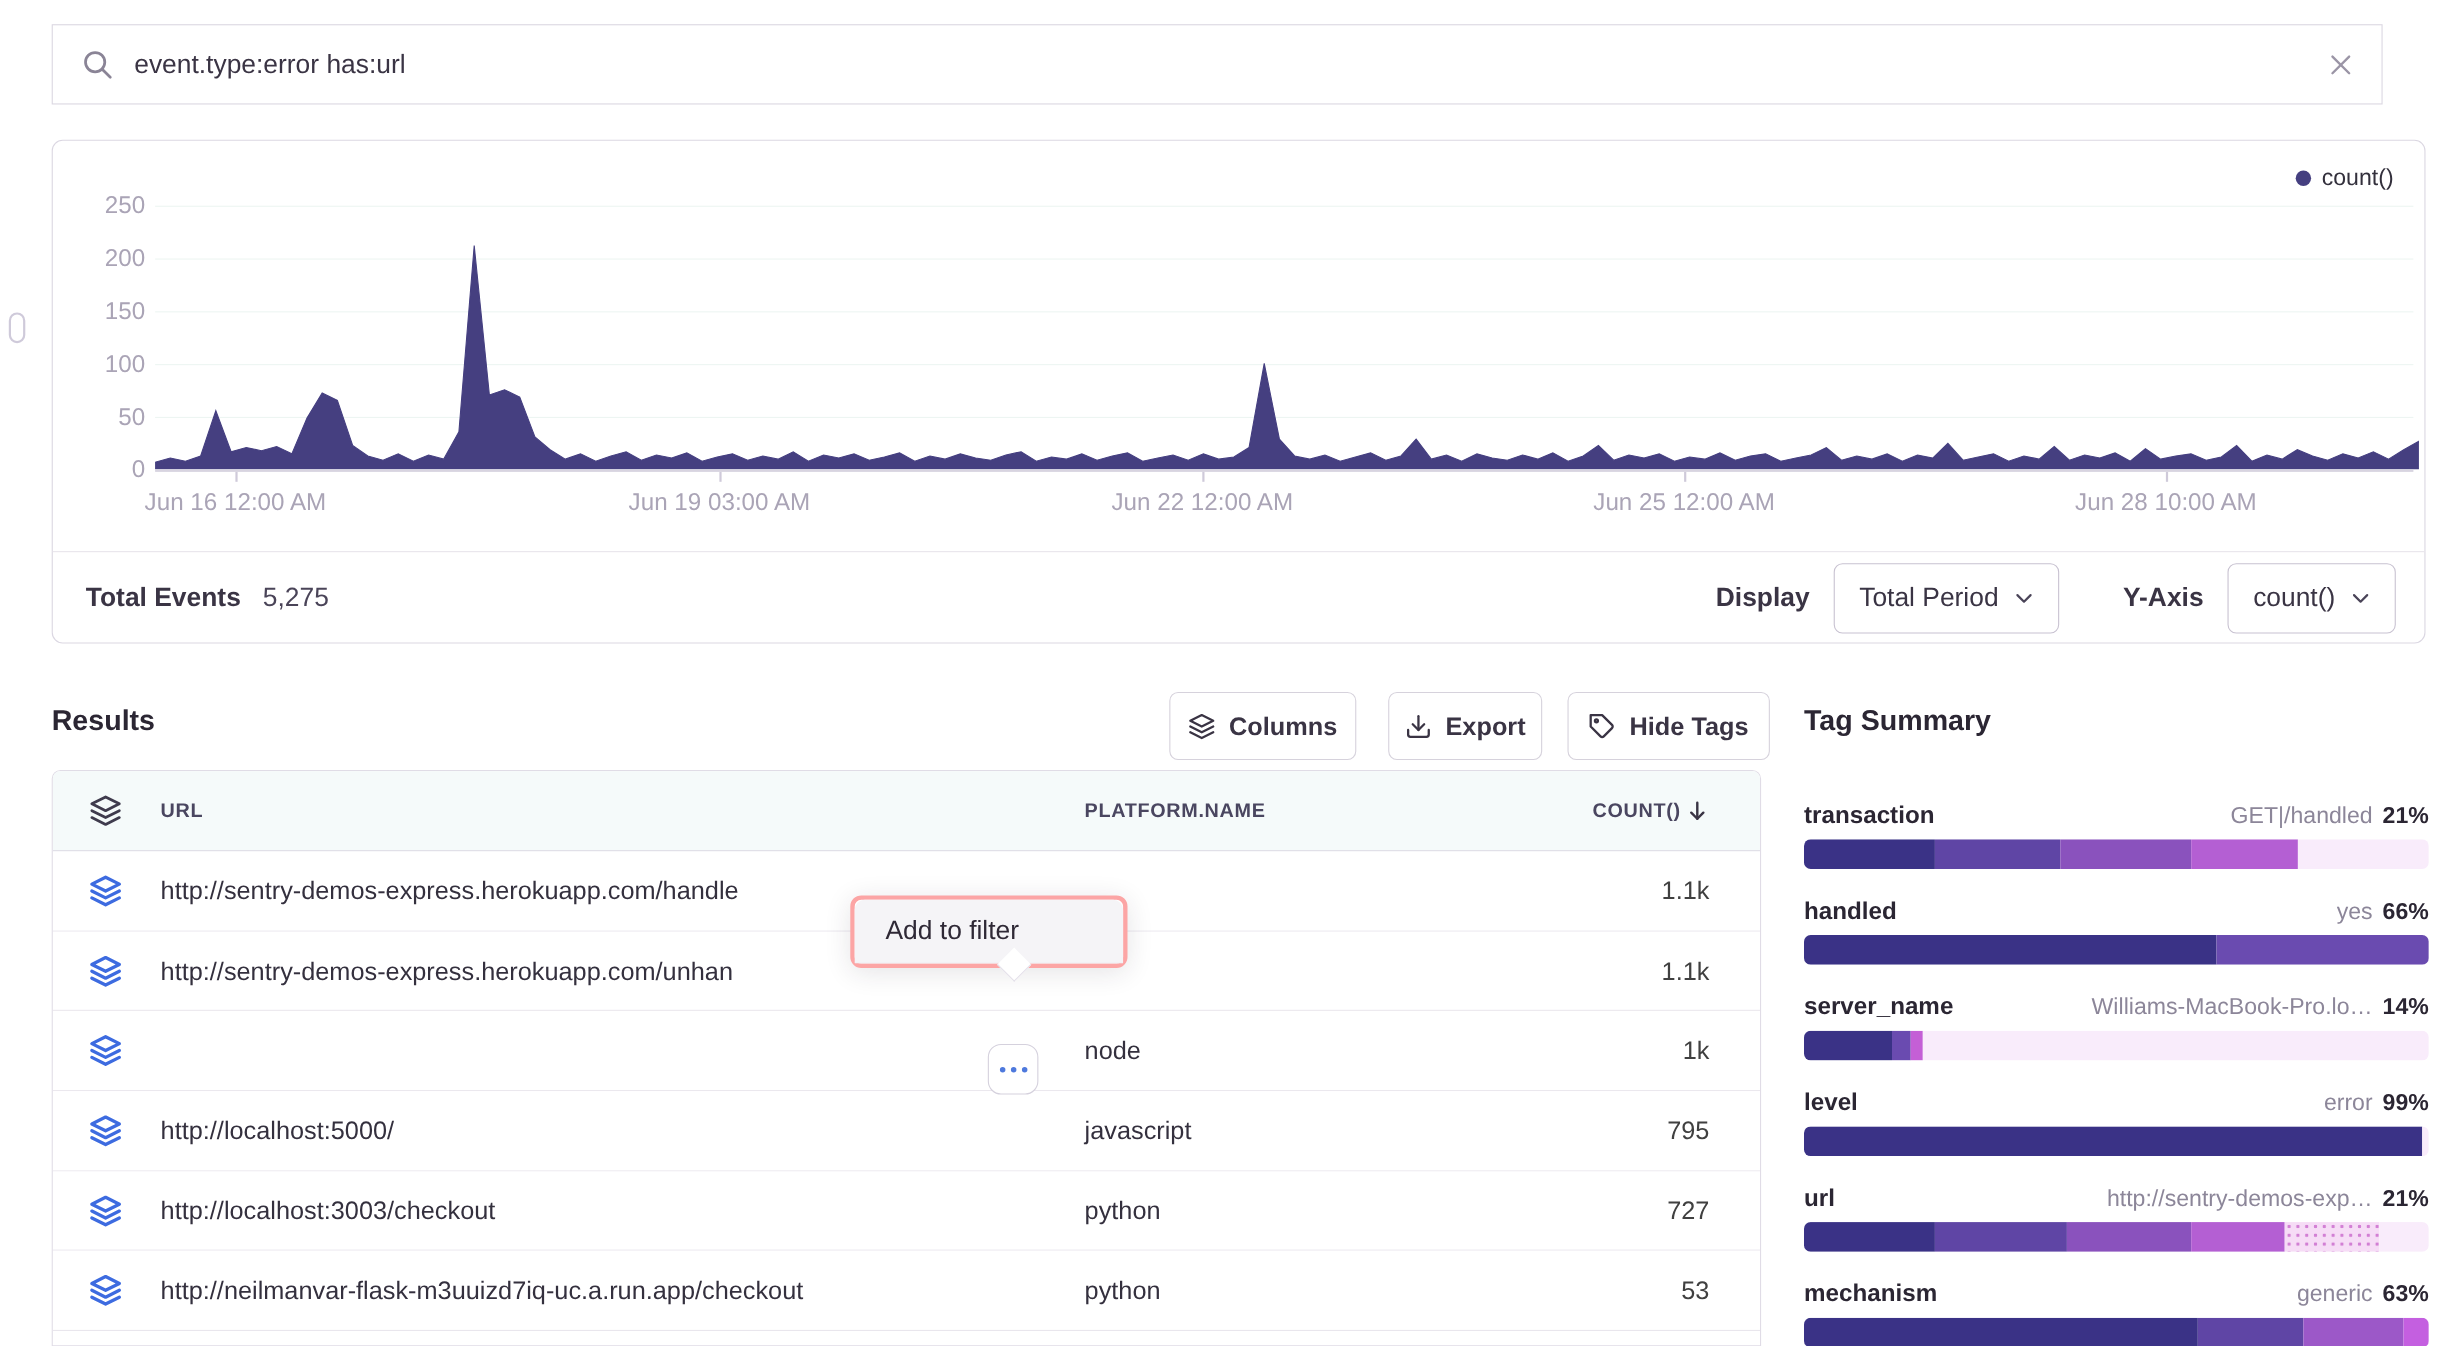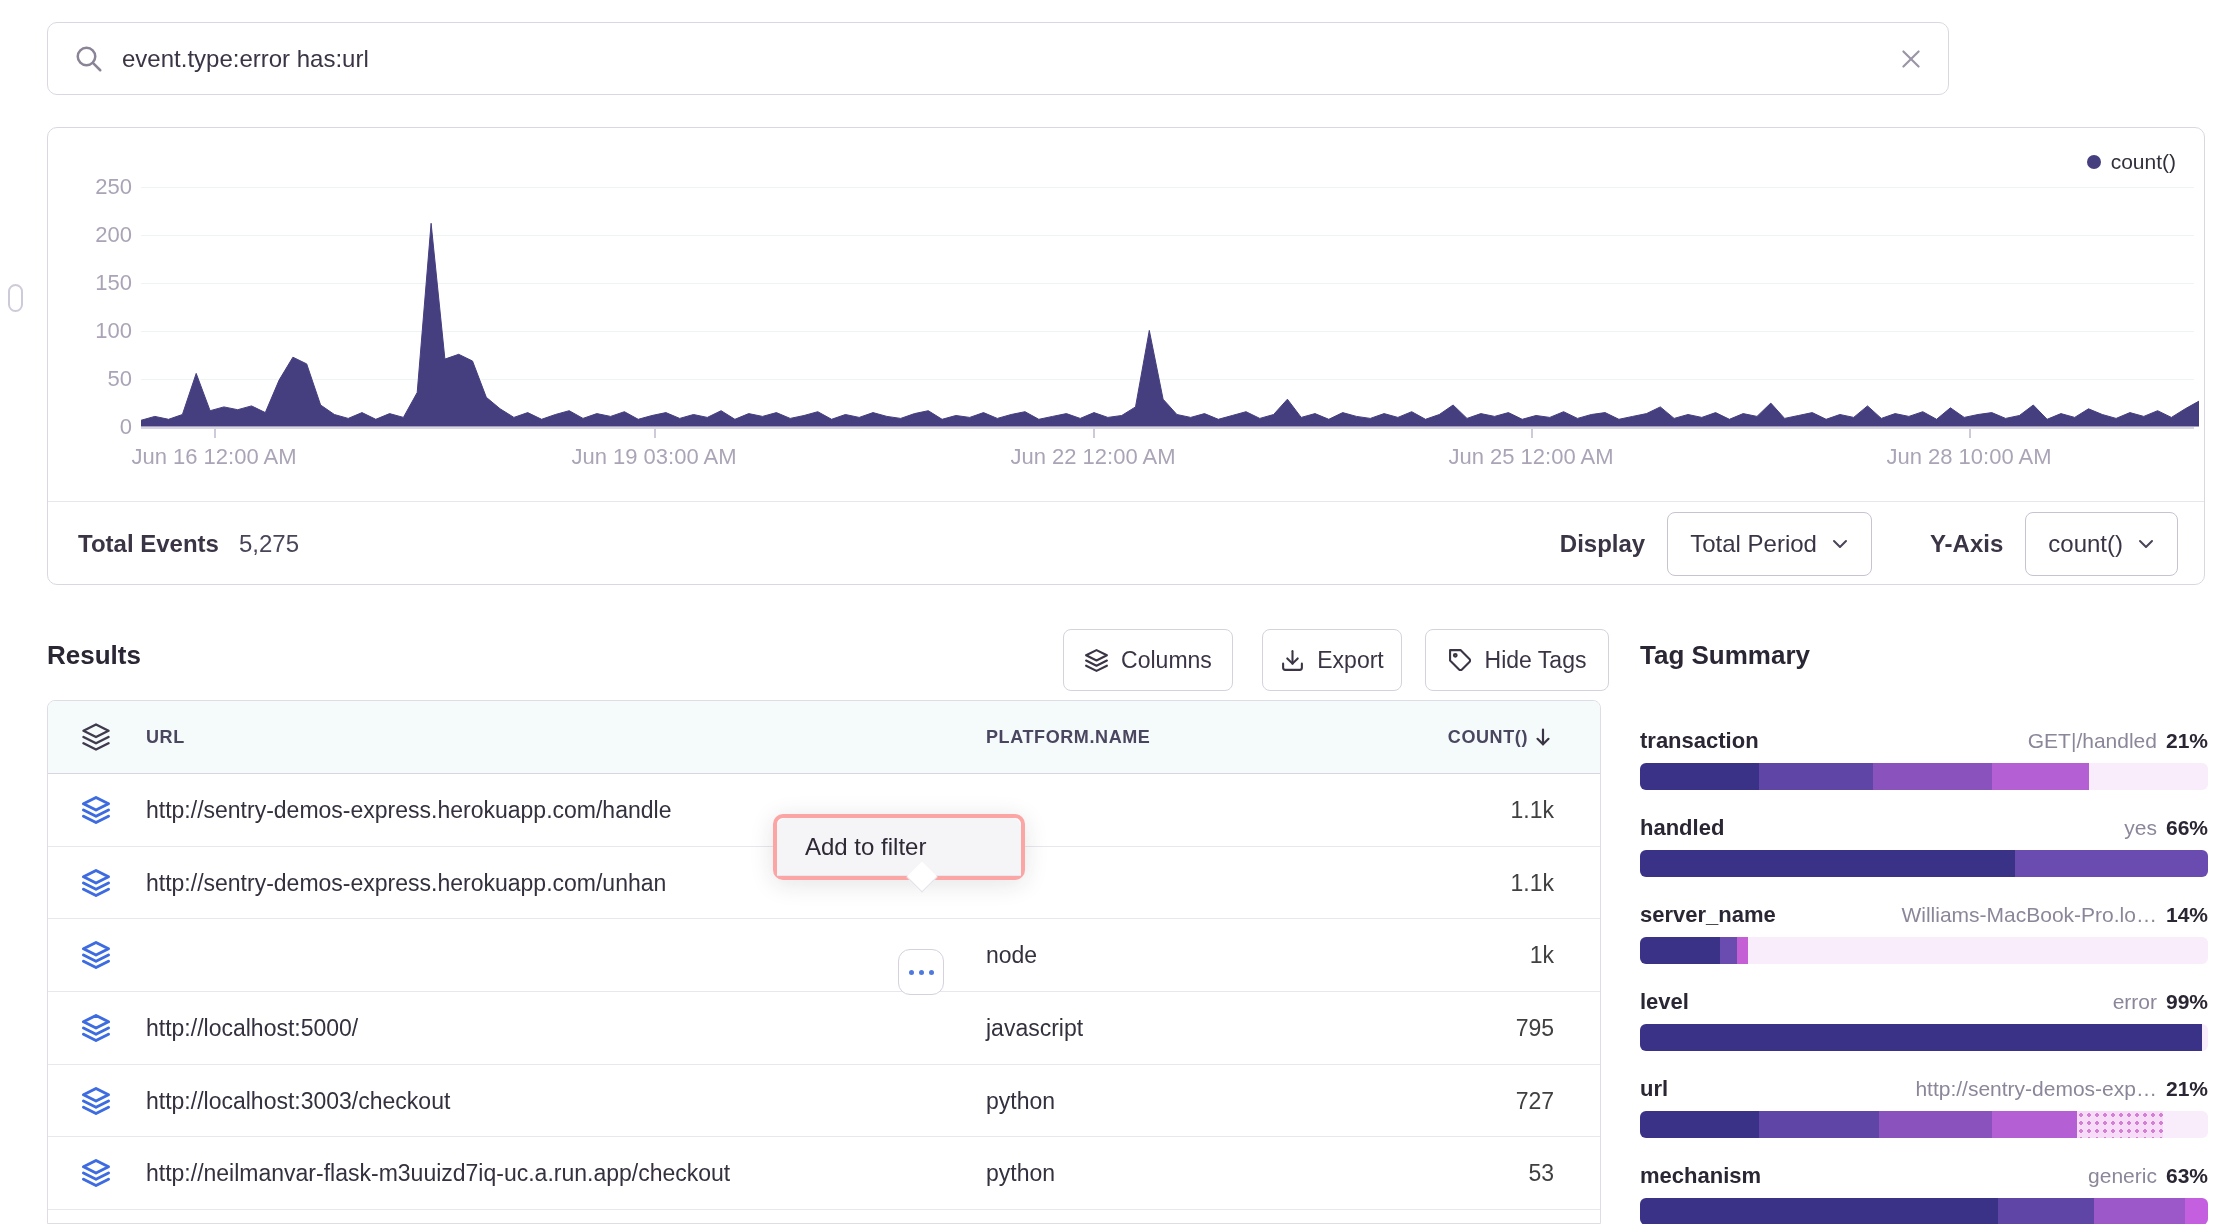--- a/index.html
+++ b/index.html
@@ -8,22 +8,22 @@
     position:relative; overflow:hidden; background:#ffffff;
     font-family:"Liberation Sans", sans-serif; color:#2b2633;
   }
   .abs { position:absolute; }
 
   
   .drag-handle { left:8px; top:284px; width:15px; height:28px; border:2px solid #cfcada; border-radius:8px; background:#fff; }
 
   
   .searchbar {
-    left:47px; top:22px; width:1902px; height:73px;
-    border:1.5px solid #dbd7e2; border-radius:10px; background:#fff;
+    left:47px; top:22px; width:2119px; height:73px;
+    border:1.5px solid #dbd7e2; border-radius:0; background:#fff;
     display:flex; align-items:center; padding:0 24px 0 26px;
   }
   .searchbar input {
     flex:1; border:none; outline:none; font:24px "Liberation Sans", sans-serif;
     color:#3a3444; margin-left:18px; background:transparent;
   }
   .icon { display:inline-flex; align-items:center; justify-content:center; }
 
   
   .chart-panel { left:47px; top:127px; width:2158px; height:458px; border:1.5px solid #dbd7e2; border-radius:10px; background:#fff; }
@@ -49,21 +49,21 @@
     display:inline-flex; align-items:center; gap:14px; padding:0 22px;
     font-size:24px; color:#3a3444; cursor:pointer;
   }
   .ml36 { margin-left:36px; }
 
   
   .results-title { left:47px; top:640px; font-size:26px; font-weight:bold; color:#2b2633; }
   .tbtn {
     position:absolute; top:629px; height:62px; border:1.5px solid #d6d2dc; border-radius:8px; background:#fff;
     display:inline-flex; align-items:center; justify-content:center; gap:12px;
-    font-size:23px; font-weight:normal; color:#3a3444; cursor:pointer;
+    font-size:23px; font-weight:bold; color:#3a3444; cursor:pointer;
   }
   .btn-columns { left:1063px; width:170px; }
   .btn-export  { left:1262px; width:140px; }
   .btn-hidetags{ left:1425px; width:184px; }
 
   
   .table { left:47px; top:700px; width:1554px; height:524px; border:1px solid #e0dce6; border-radius:8px 8px 0 0; background:#fff; overflow:hidden; }
   .thead {
     height:73px; background:#f5fafa; border-bottom:1px solid #d9d5e0; position:relative;
     font-size:18px; font-weight:bold; letter-spacing:0.6px; color:#4a4660;

